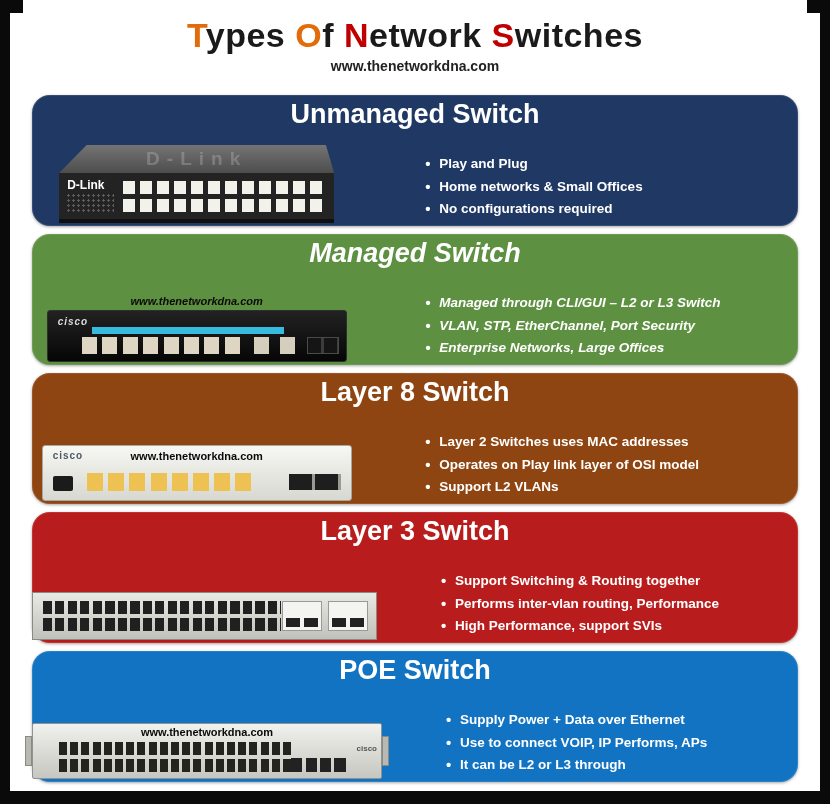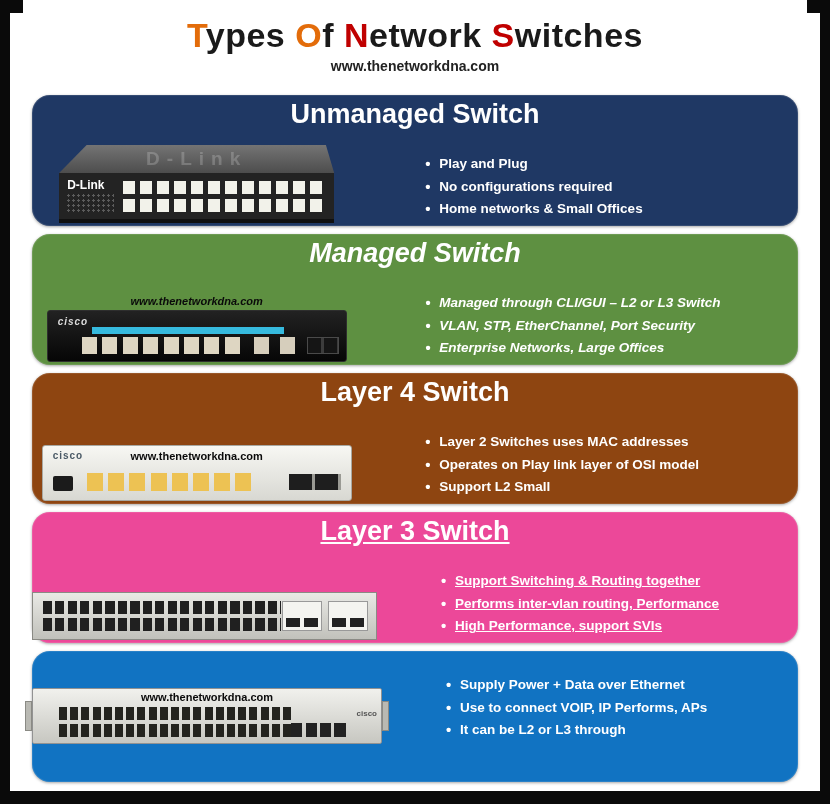--- a/index.html
+++ b/index.html
@@ -142,22 +142,22 @@
               <div class="dlink-vents"></div>
               <div class="dlink-portblock">
                 <div class="prow"></div>
                 <div class="prow"></div>
               </div>
             </div>
           </div>
         </div>
         <ul class="bullets">
           <li>Play and Plug</li>
+          <li>Home networks &amp; Small Offices</li>
           <li>No configurations required</li>
-          <li>Home networks &amp; Small Offices</li>
         </ul>
       </div>
     </section>
 
     <section class="panel" style="background-color: rgb(94, 144, 65); font-style: italic;">
       <h2 class="panel-title">Managed Switch</h2>
       <div class="panel-body">
         <div class="device-area">
           <div class="dev-label">www.thenetworkdna.com</div>
           <div class="cisco-black">
@@ -170,40 +170,40 @@
         </div>
         <ul class="bullets">
           <li>Managed through CLI/GUI – L2 or L3 Switch</li>
           <li>VLAN, STP, EtherChannel, Port Security</li>
           <li>Enterprise Networks, Large Offices</li>
         </ul>
       </div>
     </section>
 
     <section class="panel" style="background-color: rgb(142, 69, 17);">
-      <h2 class="panel-title">Layer 4 Switch</h2>
+      <h2 class="panel-title">Layer 8 Switch</h2>
       <div class="panel-body">
         <div class="device-area">
           <div class="cisco-white">
             <span class="logo-dark">cisco</span>
             <div class="cw-label">www.thenetworkdna.com</div>
             <div class="cw-console"></div>
             <div class="cw-ports"></div>
             <div class="cw-sfp"></div>
           </div>
         </div>
         <ul class="bullets">
           <li>Layer 2 Switches uses MAC addresses</li>
           <li>Operates on Play link layer of OSI model</li>
-          <li>Support L2 Small</li>
-        </ul>
-      </div>
-    </section>
-
-    <section class="panel" style="background-color: #ec4899; text-decoration: underline;">
+          <li>Support L2 VLANs</li>
+        </ul>
+      </div>
+    </section>
+
+    <section class="panel" style="background-color: #b91c1c;">
       <h2 class="panel-title">Layer 3 Switch</h2>
       <div class="panel-body">
         <div class="device-area">
           <div class="l3-switch">
             <div class="l3-row r1"></div>
             <div class="l3-row r2"></div>
             <div class="l3-sfp">
               <div class="l3-mod"></div>
               <div class="l3-mod"></div>
             </div>
@@ -211,20 +211,21 @@
         </div>
         <ul class="bullets">
           <li>Support Switching &amp; Routing together</li>
           <li>Performs inter-vlan routing, Performance</li>
           <li>High Performance, support SVIs</li>
         </ul>
       </div>
     </section>
 
     <section class="panel" style="background-color: rgb(17, 115, 194);">
+      <h2 class="panel-title">POE Switch</h2>
       <div class="panel-body">
         <div class="device-area">
           <div class="poe-switch">
             <div class="poe-label">www.thenetworkdna.com</div>
             <div class="poe-row p1"></div>
             <div class="poe-row p2"></div>
             <div class="poe-sfp"></div>
             <span class="logo-dark-sm">cisco</span>
             <div class="poe-ear left"></div>
             <div class="poe-ear right"></div>

